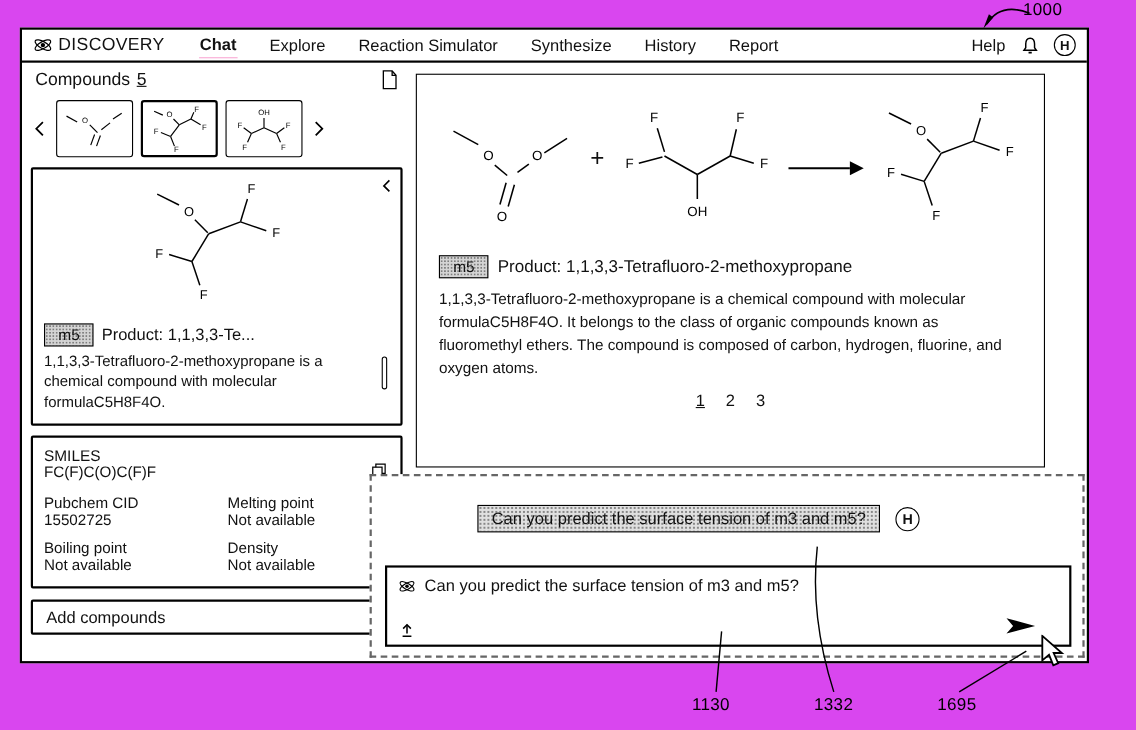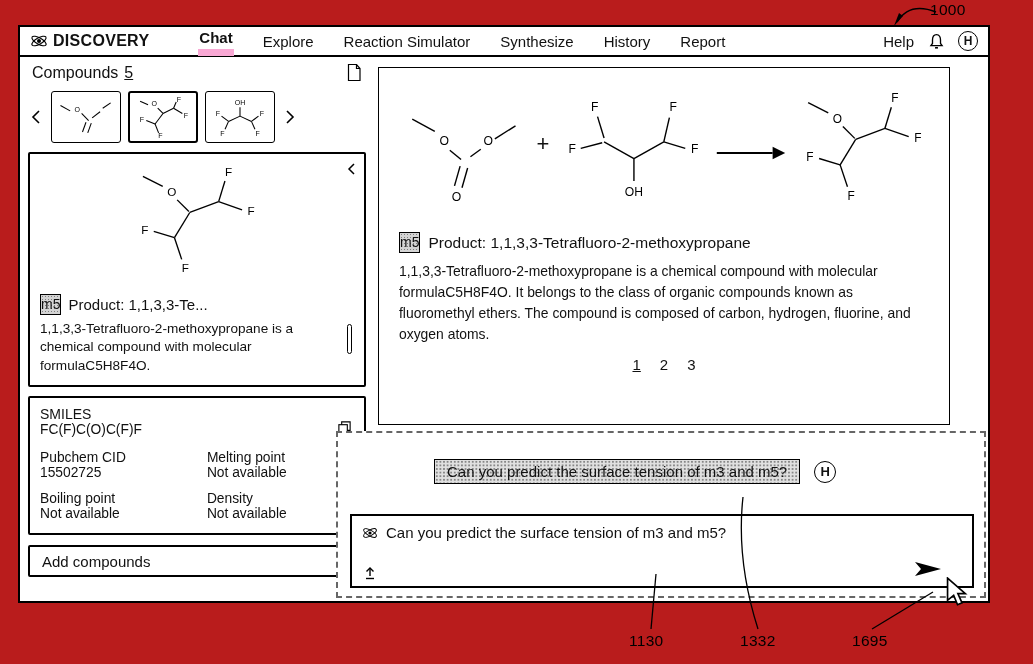--- a/index.html
+++ b/index.html
@@ -1,45 +1,45 @@
 <!DOCTYPE html>
 <html><head>
 <meta charset="utf-8">
 <style>
   *{box-sizing:border-box;margin:0;padding:0}
   html,body{background:#fff}
   body{width:1033px;height:664px;font-family:"Liberation Sans",sans-serif;color:#111;overflow:hidden}
-  .page{position:relative;width:1033px;height:664px;background:#b91c1c}
+  .page{position:relative;width:1033px;height:664px;background:#d946ef}
 
   
   .window{position:absolute;left:18px;top:25px;width:972px;height:578px;border:2px solid #000;background:#fff}
 
   
   .navbar{display:flex;align-items:center;height:30px;border-bottom:2px solid #000;padding:0 10px;gap:28px}
-  .brand{display:flex;align-items:center;gap:5px;font-weight:bold;font-size:16px;letter-spacing:.3px;margin-right:21px}
+  .brand{display:flex;align-items:center;gap:5px;font-weight:normal;font-size:16px;letter-spacing:.3px;margin-right:3px}
   .nav-item{font-size:15px;cursor:pointer;white-space:nowrap;padding:3px 1px}
-  .nav-item.active{border-bottom:7px solid #f9a8d4;font-weight:bold}
+  .nav-item.active{border-bottom:1px solid #f9a8d4;font-weight:bold}
   .nav-right{margin-left:auto;display:flex;align-items:center;gap:14px}
   .avatar{width:20px;height:20px;border:1.6px solid #000;border-radius:50%;display:flex;align-items:center;justify-content:center;font-size:12px;font-weight:bold;background:#fff}
   .icon{display:inline-flex;align-items:center;justify-content:center}
 
   
   .sidebar{position:absolute;left:8px;top:36px;width:338px}
   .sb-header{display:flex;align-items:center;gap:6px;font-size:16px;padding:0 4px}
   .sb-count{text-decoration:underline}
   .sb-doc{margin-left:auto;cursor:pointer}
   .carousel{display:flex;align-items:center;gap:7px;margin:9px 0 0 0}
   .chev-btn{width:16px;height:30px;display:flex;align-items:center;justify-content:center;cursor:pointer}
   .thumb{width:70px;height:52px;border:1px solid #000;border-radius:3px;display:flex;align-items:center;justify-content:center;background:#fff;cursor:pointer}
   .thumb.selected{border:2.2px solid #000}
   .card{border:2px solid #000;border-radius:2px;margin-top:9px;background:#fff}
   .compound-card{position:relative;padding:8px 10px 10px 10px}
   .collapse-chev{position:absolute;top:8px;right:8px;cursor:pointer}
   .structure-wrap{display:flex;justify-content:center}
-  .badge{display:inline-block;text-align:center;border:1px solid #000;padding:0 0;font-size:14px;line-height:19px;
+  .badge{display:inline-block;text-align:center;border:1px solid #000;padding:0 12px;font-size:14px;line-height:19px;
          background-color:#d4d4d4;background-image:radial-gradient(#7e7e7e 0.7px, transparent 0.8px);background-size:3px 3px}
   .prod-row{display:flex;align-items:center;gap:7px;font-size:15px;margin-top:4px}
   .desc{font-size:13.6px;line-height:1.35;margin-top:5px;padding-right:14px;position:relative}
   .scrollbar{position:absolute;right:2px;top:4px;width:5px;height:30px;border:1px solid #000;border-radius:3px;background:#fff;cursor:grab}
   .details-card{padding:8px 10px 12px 10px;font-size:13.8px}
   .smiles-block{position:relative;padding-right:24px}
   .smiles-label{font-size:14px}
   .copy-btn{position:absolute;right:2px;top:14px;cursor:pointer}
   .fields{display:grid;grid-template-columns:1.08fr 1fr;column-gap:8px;row-gap:11px;margin-top:13px}
   .field .flabel{display:block}

